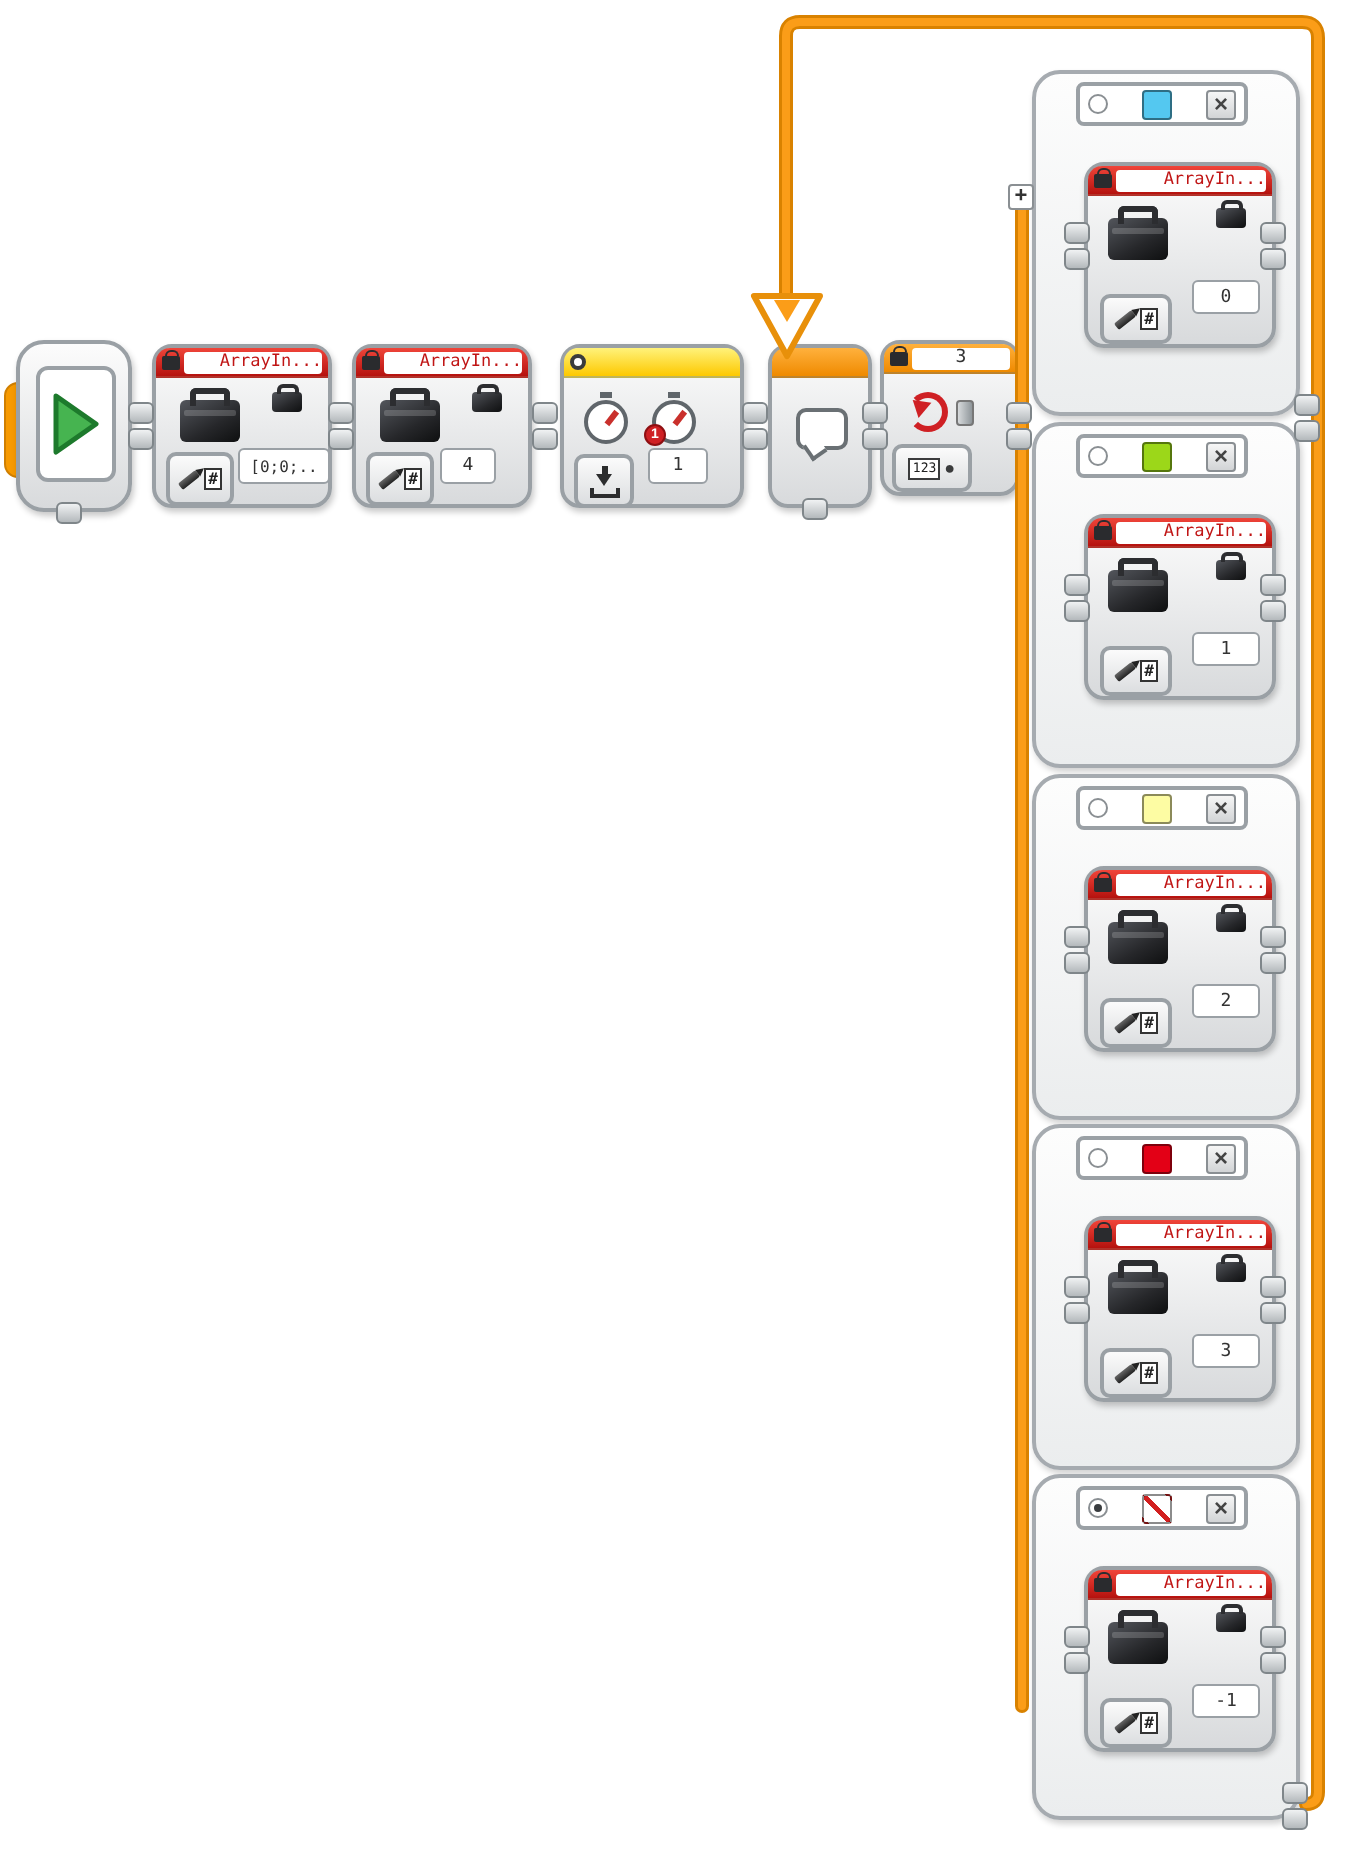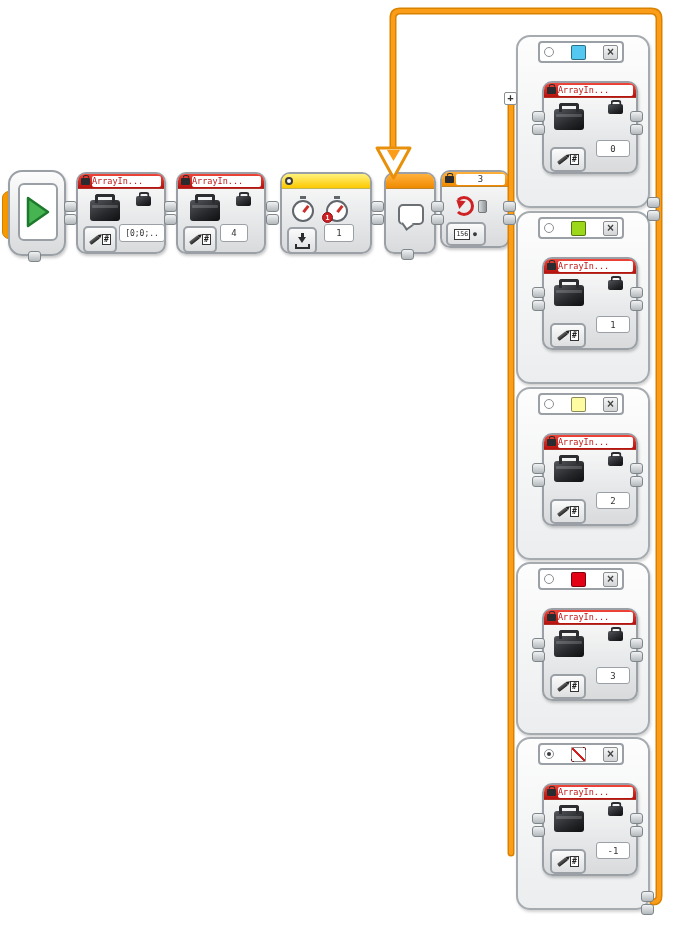--- a/index.html
+++ b/index.html
@@ -11,21 +11,21 @@
 
   
   .block{position:absolute;background:linear-gradient(#fcfcfc,#d8dadc);border:2px solid #9aa0a5;
          border-radius:10px;z-index:3;box-shadow:1px 2px 3px rgba(0,0,0,.22);}
   .hdr{position:absolute;left:0;top:0;right:0;height:15px;border-radius:7px 7px 0 0;
        display:flex;align-items:center;padding:0 3px;gap:2px;border-bottom:1px solid rgba(0,0,0,.25);}
   .hdr.red{background:linear-gradient(#f0453a,#b5120e);}
   .hdr.yellow{background:linear-gradient(#fff27a,#fdc800);}
   .hdr.orange{background:linear-gradient(#ffb13d,#ef8a00);}
   .label-pill{flex:1;height:11px;background:#fff;border-radius:2px;font-family:"DejaVu Sans Mono",monospace;
-              font-size:8.5px;line-height:11px;text-align:left;color:#c01515;overflow:hidden;white-space:nowrap;}
+              font-size:8.5px;line-height:11px;text-align:right;color:#c01515;overflow:hidden;white-space:nowrap;}
   .hdr-field{flex:1;height:11px;background:#fff;border-radius:2px;font-family:"DejaVu Sans Mono",monospace;
              font-size:9px;line-height:11px;text-align:center;color:#333;}
 
   
   .bc{position:absolute;background:linear-gradient(150deg,#53565c 0%,#26272a 60%,#0e0f10 100%);border-radius:3px;}
   .bc::before{content:"";position:absolute;left:50%;transform:translateX(-50%);
               border:2px solid #2c2d30;border-bottom:none;border-radius:3px 3px 0 0;}
   .bc.big{width:30px;height:21px;}
   .bc.big::before{top:-6px;width:14px;height:6px;border-width:3px;}
   .bc.big::after{content:"";position:absolute;left:2px;right:2px;top:5px;height:3px;
@@ -189,21 +189,21 @@
     </div>
 
   <div class="block" style="left:440px;top:170px;width:70px;height:78px">
     <div class="hdr orange">
       <span class="bc tiny"></span>
       <span class="hdr-field">3</span>
     </div>
     <span class="loopg" style="left:12px;top:24px"></span>
     <span class="cyl" style="left:36px;top:28px"></span>
     <div class="mode-tab" style="left:4px;top:50px;width:40px;height:24px">
-      <span class="counter">156</span>
+      <span class="counter">123</span>
       <span class="dot">●</span>
     </div>
   </div>
 
   <div class="conn" style="left:64px;top:201px">
       <i></i>
       <i></i>
     </div>
   <div class="conn" style="left:164px;top:201px">
       <i></i>

